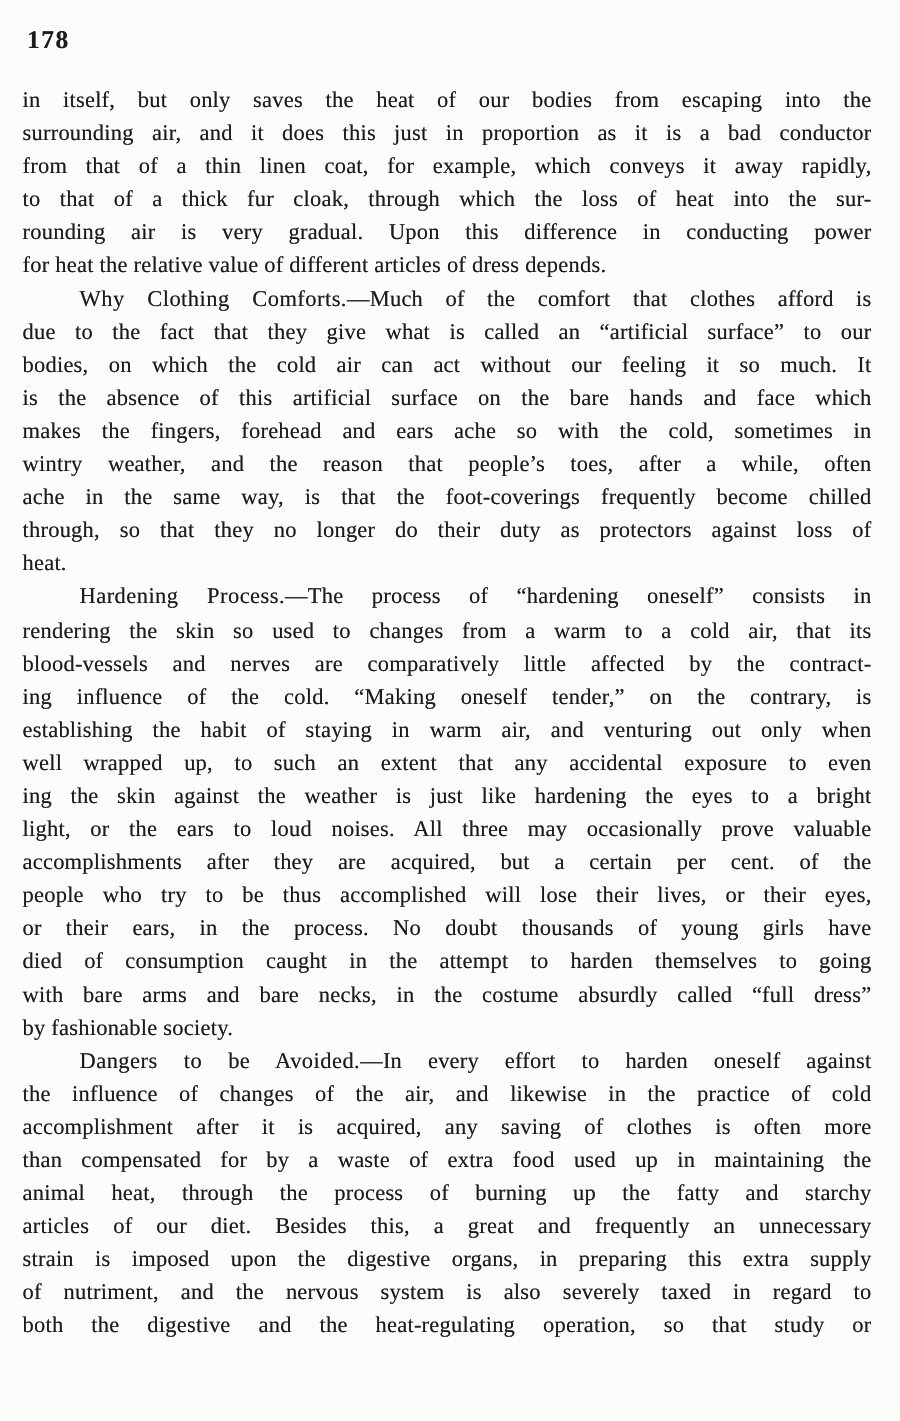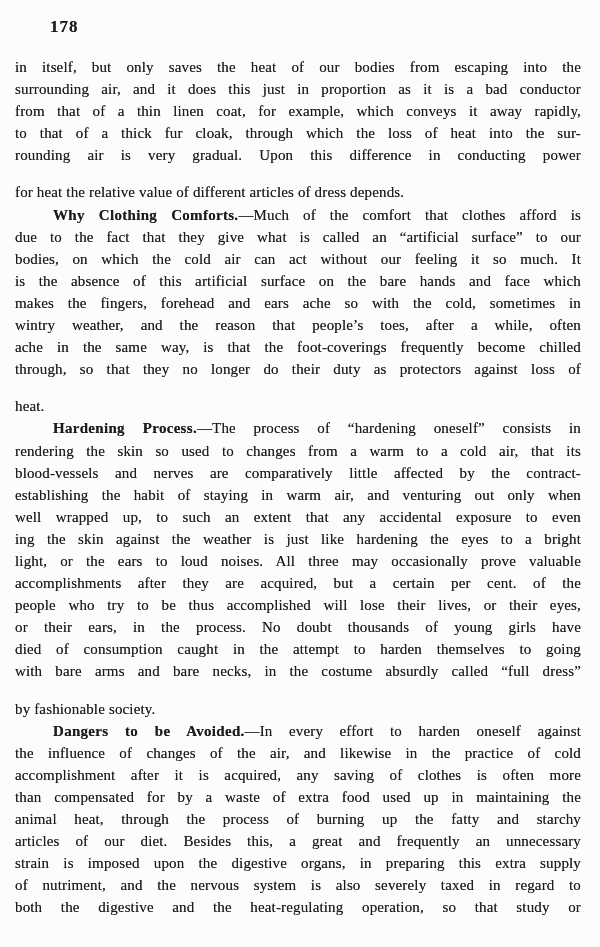--- a/index.html
+++ b/index.html
@@ -12,21 +12,20 @@
     font-family: "Liberation Serif", "DejaVu Serif", serif;
     overflow: hidden;
     text-shadow: 0 0 0.4px rgba(10,10,10,0.6);
   }
   .header {
     position: absolute;
     top: 16px;
     left: 0;
     right: 0;
     height: 22px;
-    margin-left: 32px;
   }
   .page-number {
     position: absolute;
     left: 18px;
     top: 1px;
     font-size: 17px;
     font-weight: bold;
     letter-spacing: 1px;
   }
   .running-head {
@@ -45,23 +44,23 @@
     width: 566px;
   }
   .paragraph { margin: 0; }
   .line {
     font-size: 15px;
     line-height: 22.1px;
     letter-spacing: 0.15px;
     text-align: justify;
     text-align-last: justify;
   }
-  .line.last { text-align-last: left; margin-top: 15px; }
+  .line.last { text-align-last: left; }
   .line.indent { text-indent: 38px; }
-  .line b { font-weight: 700; letter-spacing: 0.3px; }
+  .line b { font-weight: 400; letter-spacing: 0.3px; }
 </style>
 </head>
 <body>
 
 <div class="page">
   <div class="header">
     <span class="page-number">178</span>
   </div>
   <div class="text-body">
       <div class="paragraph">
@@ -80,20 +79,21 @@
         <div class="line">makes the fingers, forehead and ears ache so with the cold, sometimes in</div>
         <div class="line">wintry weather, and the reason that people’s toes, after a while, often</div>
         <div class="line">ache in the same way, is that the foot-coverings frequently become chilled</div>
         <div class="line">through, so that they no longer do their duty as protectors against loss of</div>
         <div class="line last">heat.</div>
       </div>
       <div class="paragraph">
         <div class="line indent"><b>Hardening Process.</b>—The process of “hardening oneself” consists in</div>
         <div class="line">rendering the skin so used to changes from a warm to a cold air, that its</div>
         <div class="line">blood-vessels and nerves are comparatively little affected by the contract-</div>
+        <div class="line">ing influence of the cold.  “Making oneself tender,” on the contrary, is</div>
         <div class="line">establishing the habit of staying in warm air, and venturing out only when</div>
         <div class="line">well wrapped up, to such an extent that any accidental exposure to even</div>
         <div class="line">ing the skin against the weather is just like hardening the eyes to a bright</div>
         <div class="line">light, or the ears to loud noises.  All three may occasionally prove valuable</div>
         <div class="line">accomplishments after they are acquired, but a certain per cent. of the</div>
         <div class="line">people who try to be thus accomplished will lose their lives, or their eyes,</div>
         <div class="line">or their ears, in the process.  No doubt thousands of young girls have</div>
         <div class="line">died of consumption caught in the attempt to harden themselves to going</div>
         <div class="line">with bare arms and bare necks, in the costume absurdly called “full dress”</div>
         <div class="line last">by fashionable society.</div>

